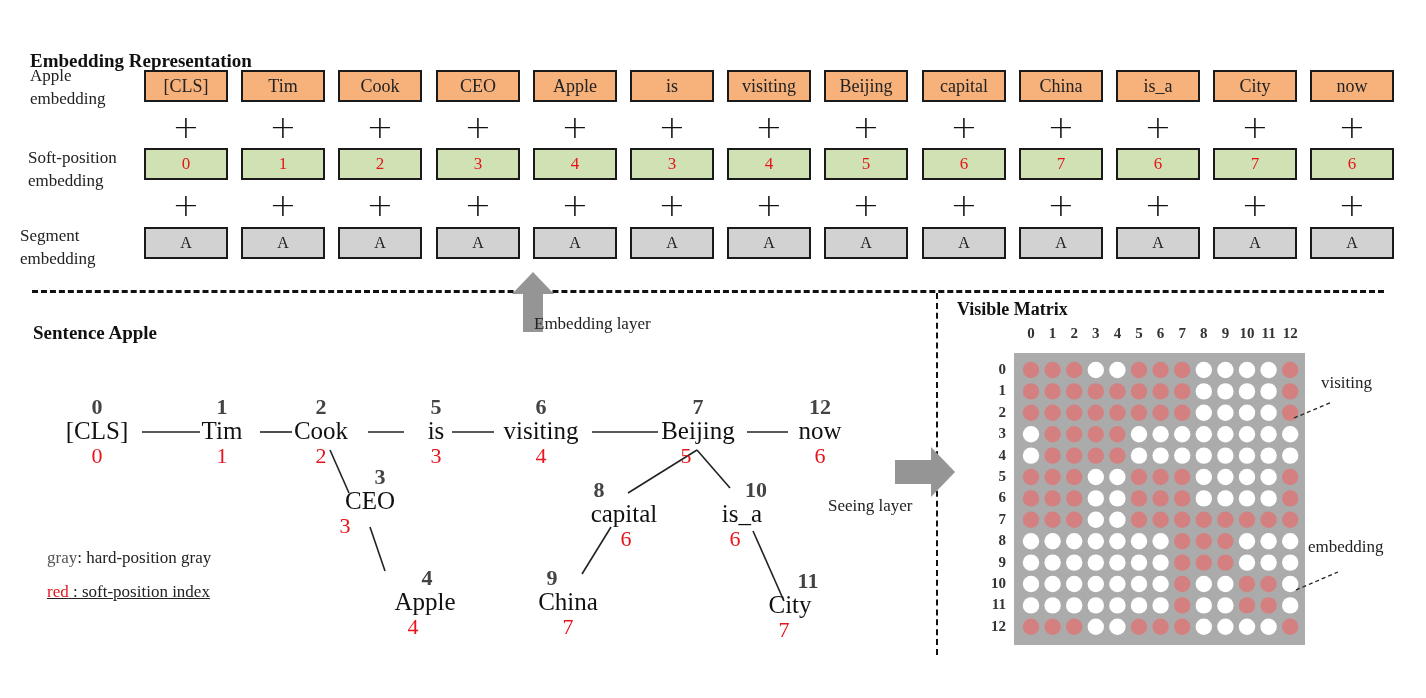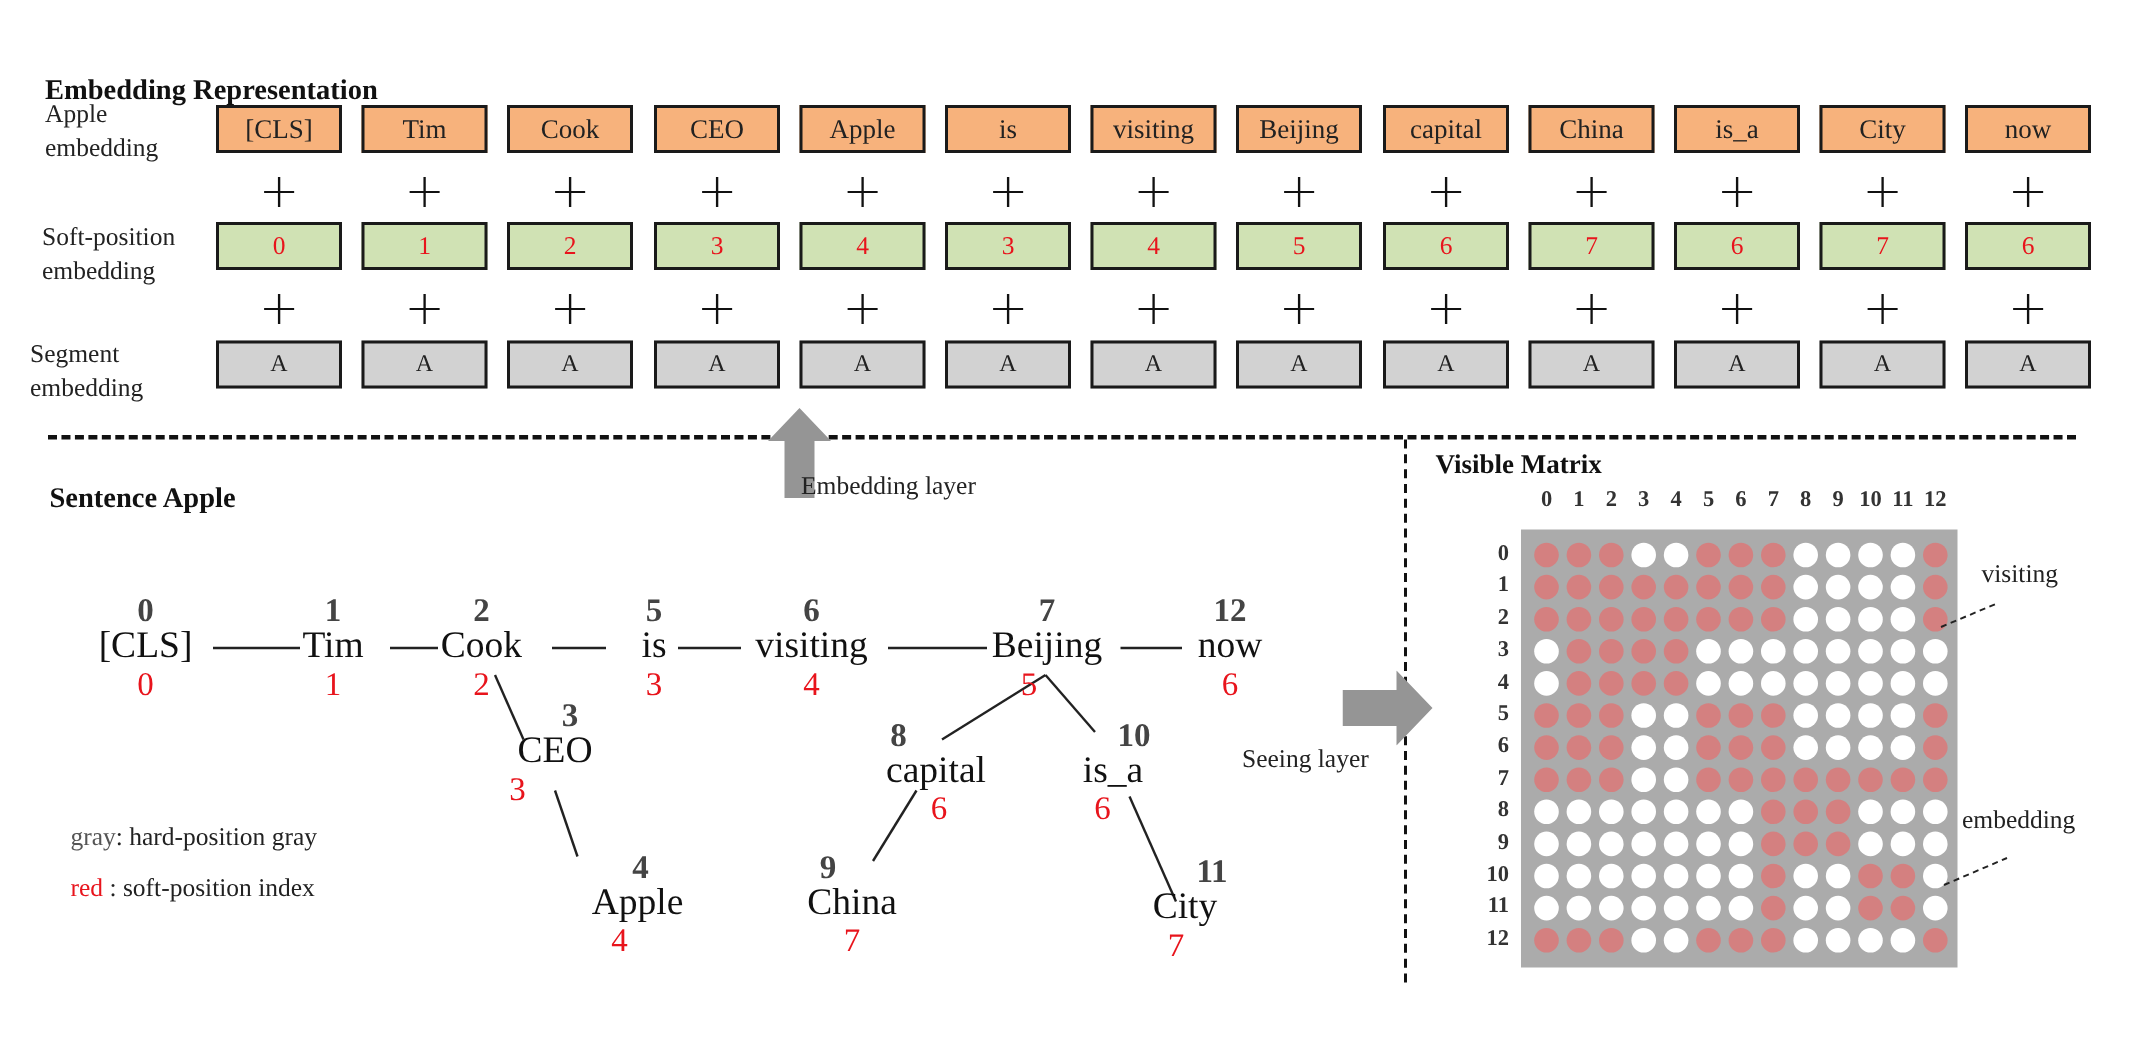--- a/index.html
+++ b/index.html
@@ -206,21 +206,21 @@
     <div class="node" style="left: 820px; top: 396px;">
       <div class="hard" style="transform: translateX(0px);">12</div>
       <div class="word">now</div>
       <div class="soft" style="transform: translateX(0px);">6</div>
     </div>
   </div>
 
 <div class="abs legend" style="left:47px;top:548px;">
   <span style="color:#555;">gray</span><span>: hard-position gray</span>
 </div>
-<div class="abs legend" style="left:47px;top:582px;">
+<div class="abs legend" style="left:47px;top:582px;text-decoration:underline;">
   <span style="color:#e8141c;">red</span><span> : soft-position index</span>
 </div>
 
 <svg class="abs" style="left:895px;top:447px;" width="64" height="50">
   <polygon points="0,13 36,13 36,0 60,25 36,50 36,37 0,37" fill="#959595"></polygon>
 </svg>
 <div class="abs arrow-label" style="left:828px;top:496px;text-align:right;">Seeing layer</div>
 
 <div class="abs section-title" style="left:957px;top:299px;font-size:18px;">Visible Matrix</div>
 <div class="matrix-bg" style="left:1014px;top:353px;width:291px;height:292px;"></div>

